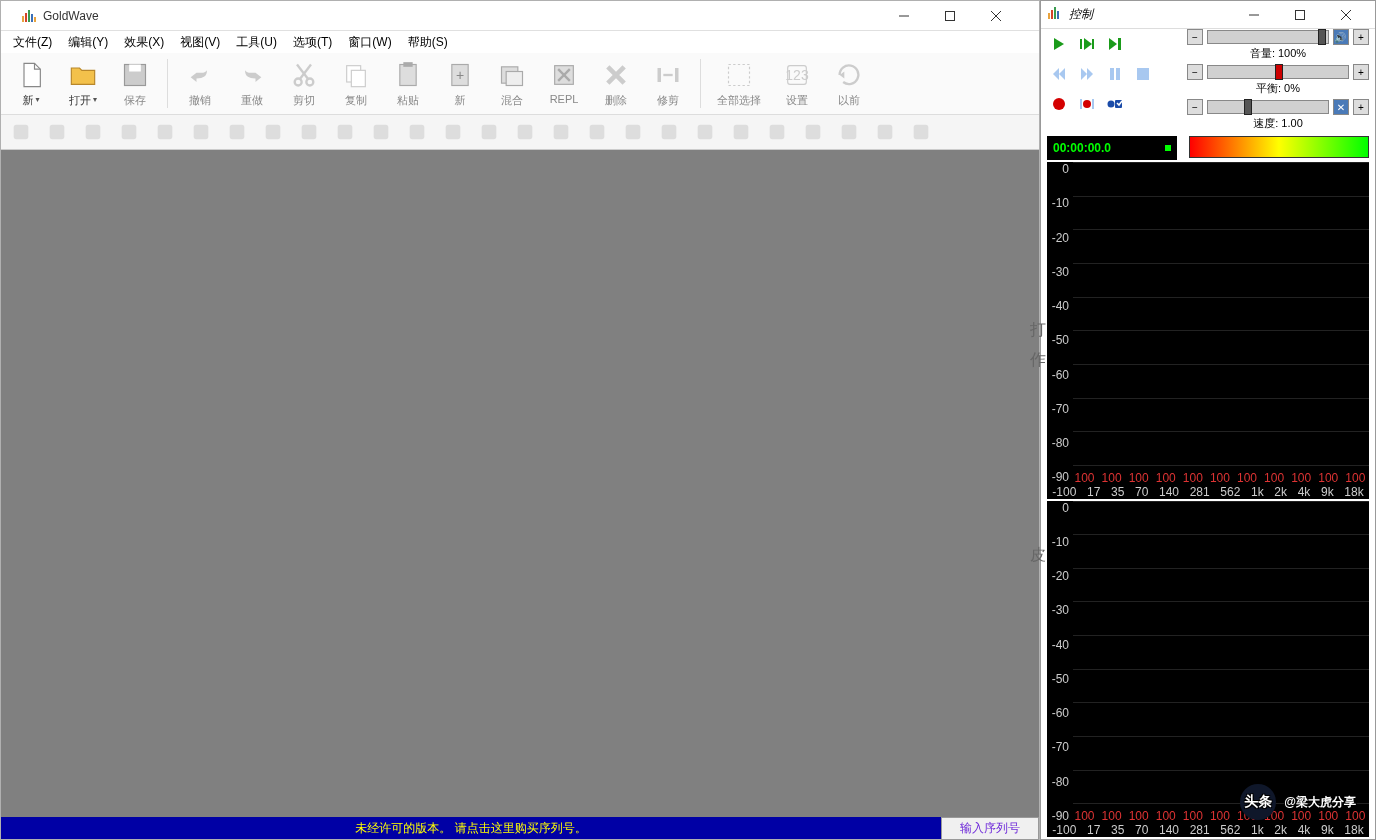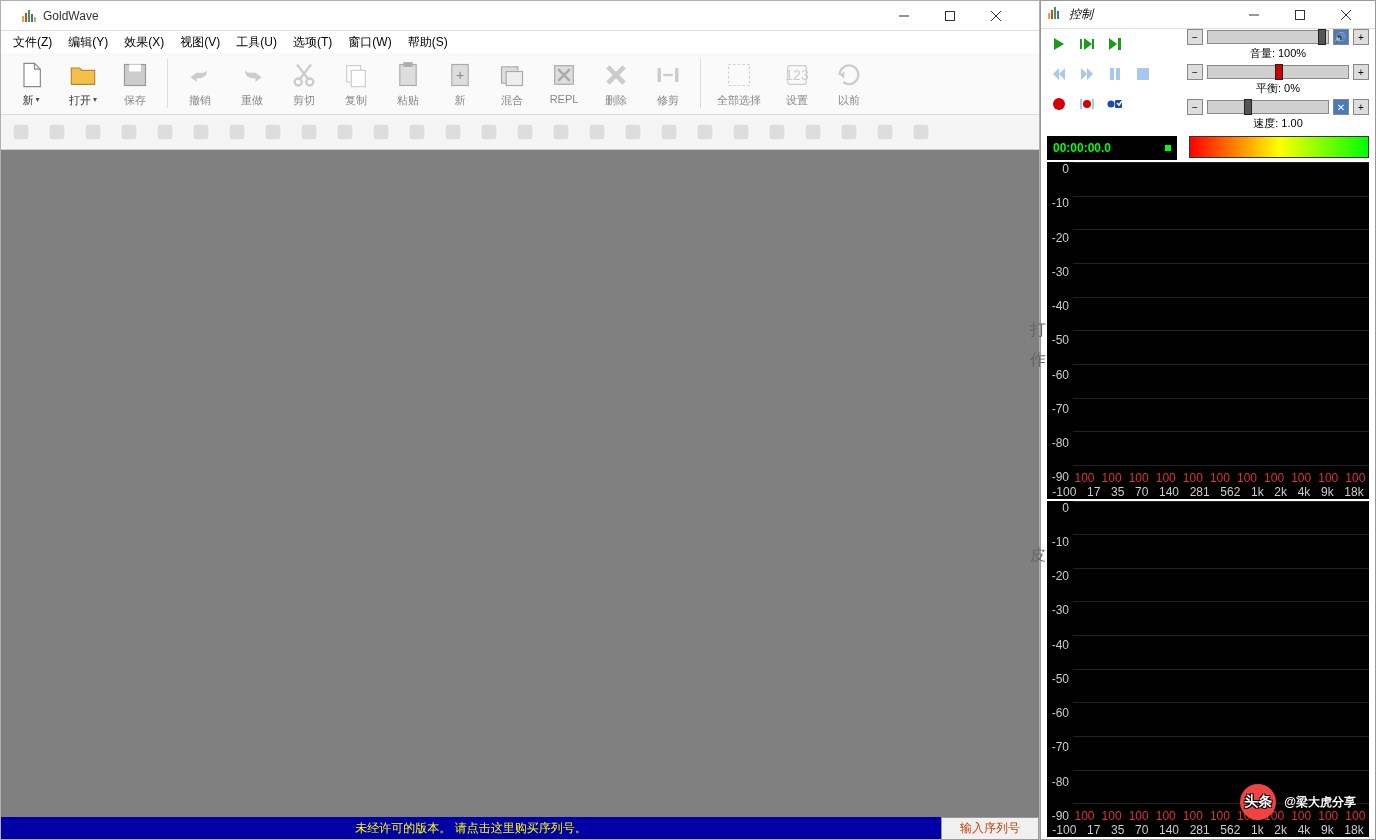--- a/index.html
+++ b/index.html
@@ -29,21 +29,21 @@
 .tool-btn .drop { font-size: 8px; color: #555; margin-left: 2px; }
 .tool-sep { width: 1px; background: #ddd; margin: 4px 6px; }
 
 .toolbar2 { display: flex; background: #f5f5f5; border-bottom: 1px solid #ccc; padding: 2px; }
 .tb2-btn { width: 36px; height: 30px; display: flex; align-items: center; justify-content: center; color: #bbb; cursor: pointer; }
 
 .workspace { flex: 1; background: #808080; }
 
 .license-bar { height: 22px; display: flex; background: #0000a5; color: #ffff00; align-items: center; }
 .license-bar .msg { flex: 1; text-align: center; }
-.license-bar .serial-btn { background: #f0f0f0; color: #c2410c; padding: 2px 18px; border: 1px solid #999; cursor: pointer; }
+.license-bar .serial-btn { background: #f0f0f0; color: #6d28d9; padding: 2px 18px; border: 1px solid #999; cursor: pointer; }
 
 .status-bar { background: #f0f0f0; }
 .status-row { display: flex; border-top: 1px solid #ccc; }
 .status-cell { flex: 1; padding: 2px 8px; border-right: 1px solid #ccc; text-align: center; color: #333; }
 
 
 .ctrl-window { width: 336px; height: 100%; background: #fff; border: 1px solid #999; display: flex; flex-direction: column; }
 .ctrl-title { height: 28px; display: flex; align-items: center; padding: 0 6px; background: #fff; border-bottom: 1px solid #ddd; font-style: italic; }
 
 .transport { padding: 4px 6px; display: flex; flex-wrap: wrap; gap: 4px; align-items: center; }
@@ -61,21 +61,21 @@
 .level-strip { height: 22px; margin: 2px 6px 4px; background: linear-gradient(90deg, #ff0000, #ffff00, #00ff00); border: 1px solid #333; }
 
 .spectrum { flex: 1; background: #000; margin: 0 6px 2px; position: relative; color: #ccc; font-size: 9px; overflow: hidden; }
 .spec-grid { position: absolute; inset: 0; }
 .spec-yaxis { position: absolute; left: 0; top: 0; bottom: 14px; width: 24px; display: flex; flex-direction: column; justify-content: space-between; text-align: right; padding-right: 2px; }
 .spec-row-line { border-top: 1px solid #222; height: 0; position: absolute; left: 26px; right: 0; }
 .spec-bottom-row { position: absolute; bottom: 14px; left: 24px; right: 0; display: flex; justify-content: space-around; color: #d33; font-size: 9px; }
 .spec-xaxis { position: absolute; bottom: 0; left: 0; right: 0; height: 14px; display: flex; justify-content: space-around; color: #ccc; font-size: 9px; }
 
 .watermark { position: absolute; right: 20px; bottom: 20px; color: #fff; font-size: 24px; font-weight: bold; text-shadow: -1px -1px 0 #000, 1px -1px 0 #000, -1px 1px 0 #000, 1px 1px 0 #000; display: flex; align-items: center; gap: 8px; z-index: 99; }
-.watermark .wm-icon { width: 36px; height: 36px; background: #ef4444; border-radius: 50%; display: flex; align-items: center; justify-content: center; color: #fff; font-size: 14px; text-align: center; }
+.watermark .wm-icon { width: 36px; height: 36px; background: #0f172a; border-radius: 50%; display: flex; align-items: center; justify-content: center; color: #fff; font-size: 14px; text-align: center; }
 
 .bg-text { position: absolute; right: 330px; color: #666; font-size: 16px; }
 </style>
 </head>
 <body>
 
 <div class="app-wrap">
 
   <div class="main-window">
     <div class="titlebar">

